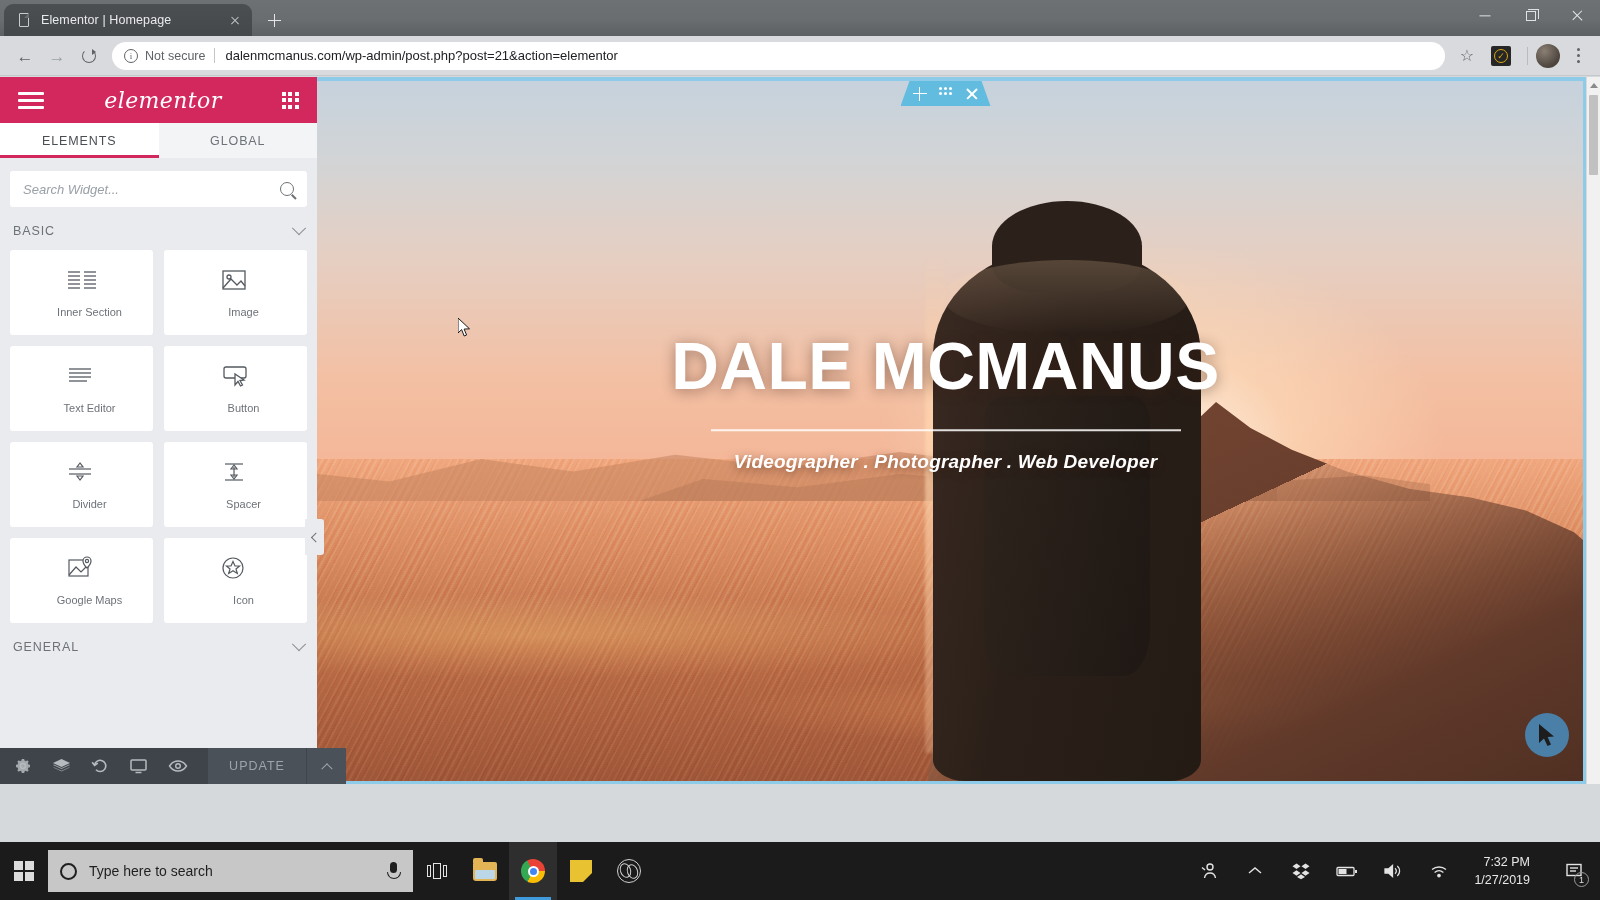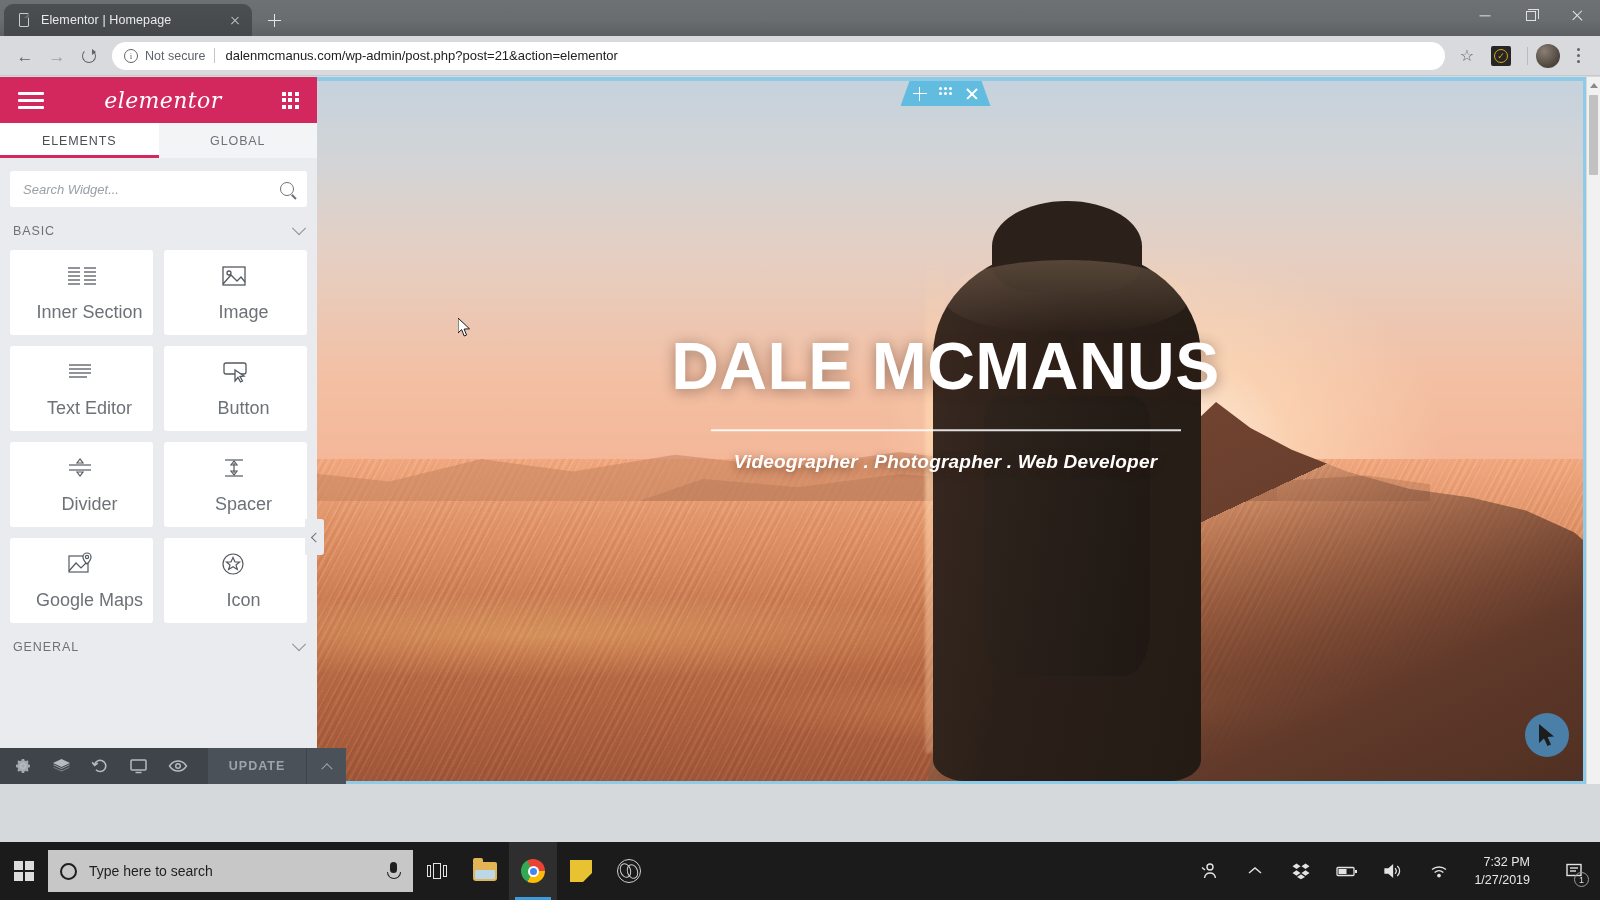--- a/index.html
+++ b/index.html
@@ -129,27 +129,27 @@
     background:#6d7278;transform:rotate(45deg);}
 
   .cat-head{display:flex;align-items:center;justify-content:space-between;
     padding:17px 3px 12px;font-size:12.5px;color:#6d7278;letter-spacing:.9px;}
   .chev{width:10px;height:10px;border-right:1.7px solid #8b9096;border-bottom:1.7px solid #8b9096;
     transform:rotate(45deg) translate(-2px,-2px);}
 
   .wgrid{display:grid;grid-template-columns:1fr 1fr;gap:11px;}
   .wcard{background:#fff;border-radius:3px;height:85px;display:flex;flex-direction:column;
     align-items:center;justify-content:center;gap:9px;}
-  .wcard .wlabel{font-size:18px;color:#6d7278;margin-left:16px;}
+  .wcard .wlabel{font-size:11px;color:#6d7278;margin-left:16px;}
   .wicon{width:34px;height:30px;position:relative;color:#54595f;}
   .wicon svg{display:block;}
 
   .panel-foot{height:36px;background:#3f444b;display:flex;align-items:center;padding:0 14px;gap:20px;}
   .fbtn{width:22px;height:22px;position:relative;color:#b6bbc0;display:flex;align-items:center;justify-content:center;}
-  .update-wrap{margin-left:auto;display:flex;height:36px;font-weight:bold;}
+  .update-wrap{margin-left:auto;display:flex;height:36px;}
   .update-btn{background:#4b5159;color:#9fa4aa;font-size:12.5px;letter-spacing:1px;
     display:flex;align-items:center;justify-content:center;width:98px;}
   .update-caret{background:#4b5159;width:40px;display:flex;align-items:center;justify-content:center;
     border-left:1px solid #3f444b;}
   .caret-up{width:8px;height:8px;border-left:1.6px solid #9fa4aa;border-top:1.6px solid #9fa4aa;
     transform:rotate(45deg) translate(2px,2px);}
 
   .panel-handle{position:absolute;left:305px;top:442px;width:19px;height:36px;background:#eaebee;
     border-radius:0 3px 3px 0;display:flex;align-items:center;justify-content:center;z-index:7;}
   .handle-chev{width:7px;height:7px;border-left:1.5px solid #6d7278;border-bottom:1.5px solid #6d7278;

